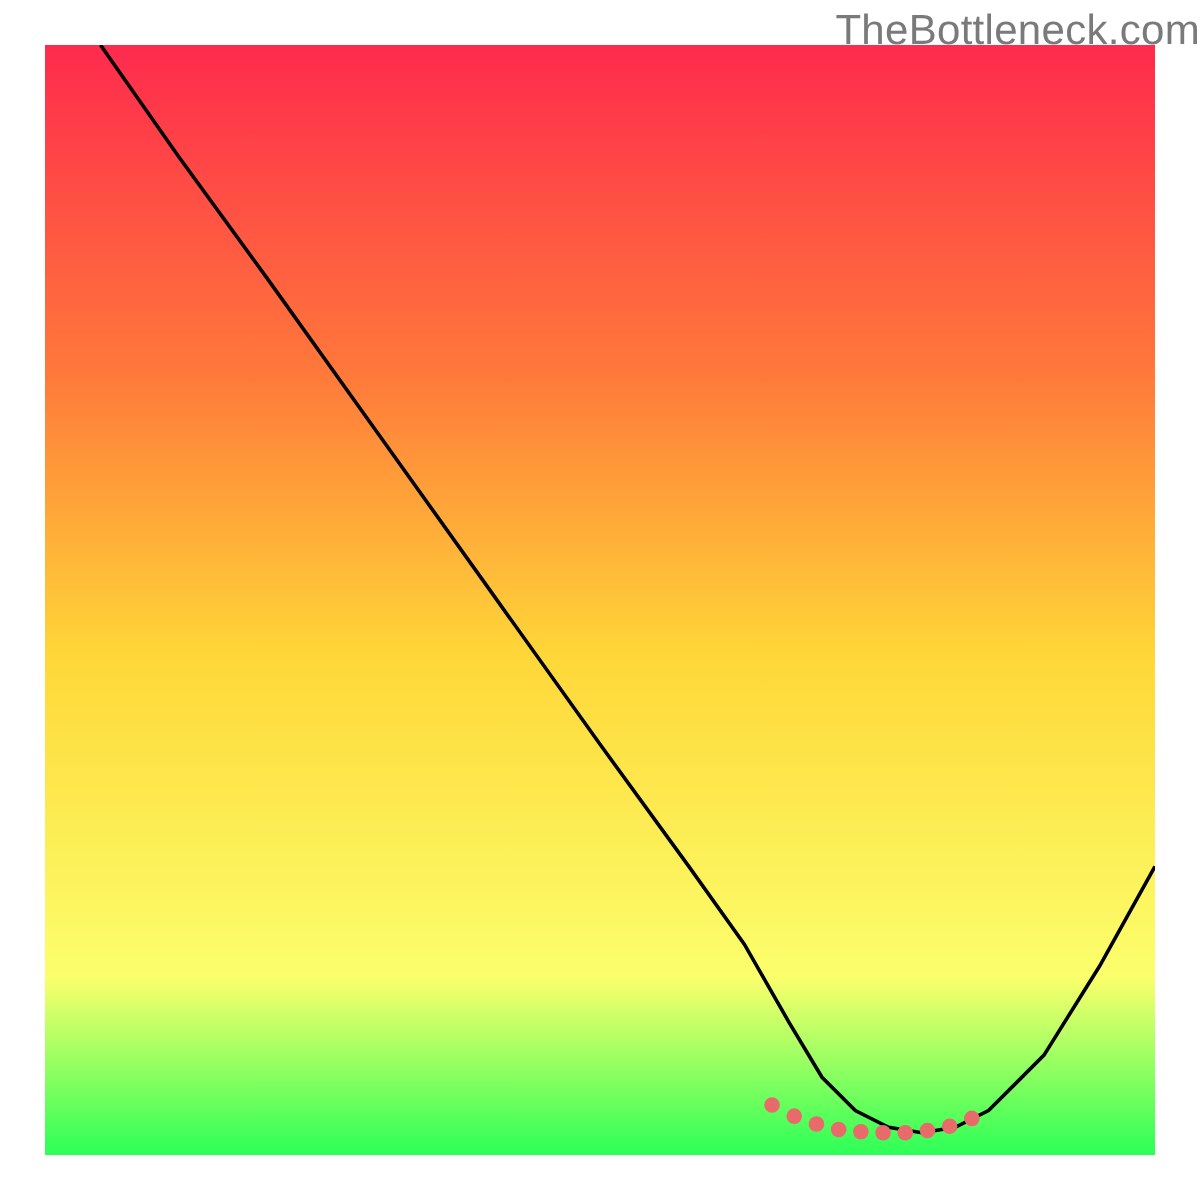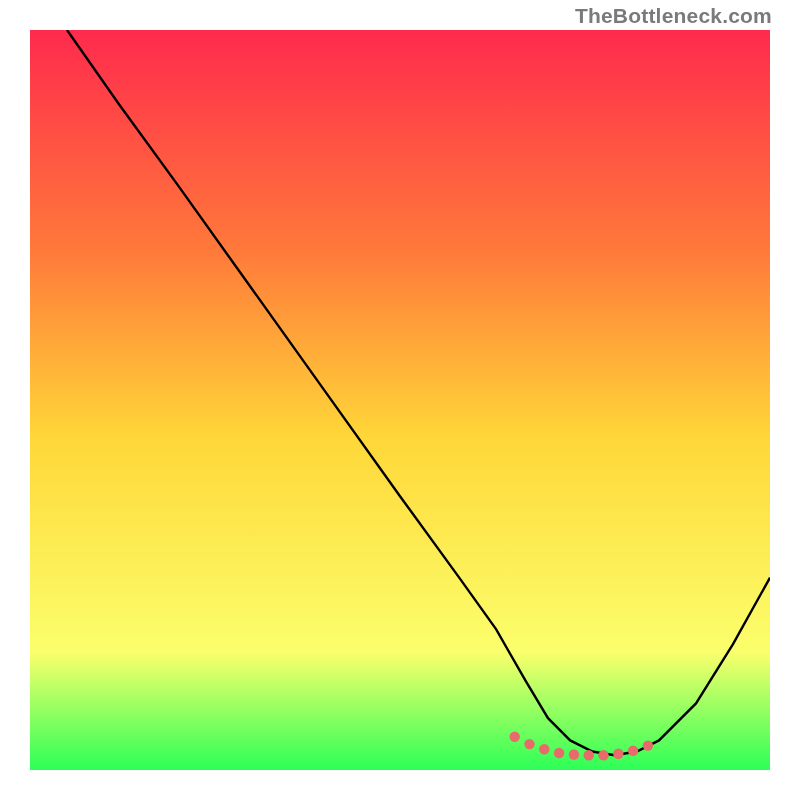--- a/index.html
+++ b/index.html
@@ -12,23 +12,23 @@
     font-family: Arial, Helvetica, sans-serif;
   }
   .stage {
     position: relative;
     width: 800px;
     height: 800px;
   }
   .watermark {
     position: absolute;
     top: 4px;
-    right: 28px;
-    font-size: 21px;
-    font-weight: 700;
+    right: 0;
+    font-size: 28px;
+    font-weight: 400;
     color: #7a7a7a;
     letter-spacing: 0.2px;
     z-index: 10;
   }
   svg.plot {
     position: absolute;
     left: 0;
     top: 0;
   }
 </style>

